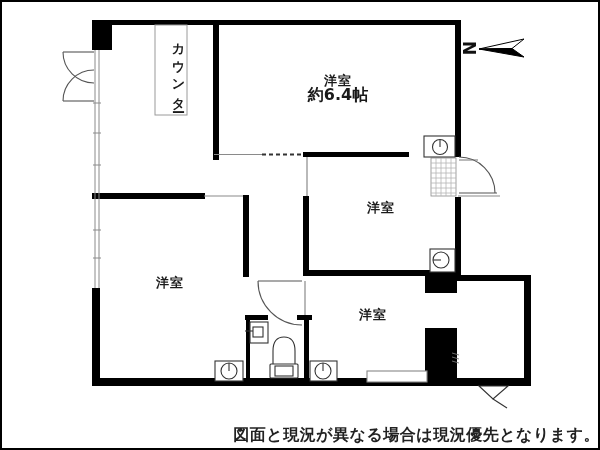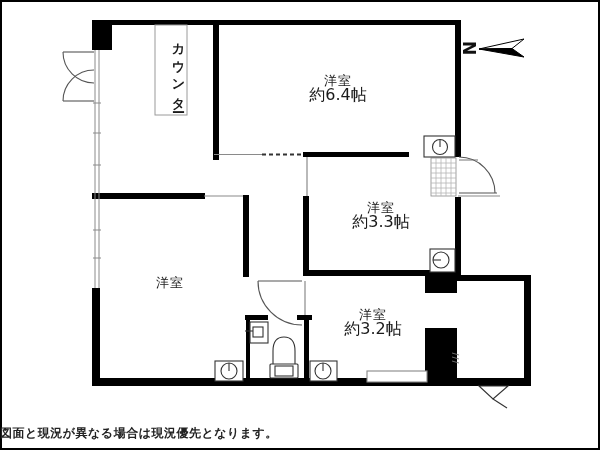--- a/index.html
+++ b/index.html
@@ -1,32 +1,32 @@
 <!DOCTYPE html>
 <html><head>
 <meta charset="utf-8">
 <style>
   html,body{margin:0;padding:0;background:#fff;}
   .stage{
     position:relative;width:600px;height:450px;background:#ffffff;
     font-family:"DejaVu Sans","Liberation Sans",sans-serif;overflow:hidden;
   }
   .label{
-    position:absolute;color:#1a1a1a;font-weight:normal;text-align:center;
+    position:absolute;color:#1a1a1a;font-weight:bold;text-align:center;
     line-height:14px;font-size:13px;letter-spacing:1px;white-space:nowrap;
   }
   .label .size{font-size:16px;letter-spacing:0;}
   .vlabel{
     position:absolute;color:#1a1a1a;font-weight:bold;font-size:13px;
     writing-mode:vertical-rl;text-orientation:upright;letter-spacing:3px;
     text-align:center;
   }
   .footer-note{
-    position:absolute;left:0;top:425px;width:600px;text-align:left;
-    font-size:12px;font-weight:bold;color:#222;letter-spacing:0.5px;
+    position:absolute;left:0;top:425px;width:600px;text-align:right;
+    font-size:16px;font-weight:bold;color:#222;letter-spacing:0.5px;
   }
   svg{position:absolute;left:0;top:0;}
 </style>
 </head>
 <body>
 
 <div class="stage">
 
   <svg width="600" height="450" viewBox="0 0 600 450">
 
@@ -165,27 +165,25 @@
 
   <div class="vlabel" style="left:155px;top:28px;width:32px;height:86px;">カウンター</div>
 
   <div class="label" style="left:288px;top:74px;width:100px;">
     <div>洋室</div>
     <div class="size">約6.4帖</div>
   </div>
 
   <div class="label" style="left:331px;top:201px;width:100px;">
     <div>洋室</div>
-    <div class="size">約3.3帖</div>
   </div>
 
   <div class="label" style="left:120px;top:276px;width:100px;">
     <div>洋室</div>
   </div>
 
   <div class="label" style="left:323px;top:308px;width:100px;">
     <div>洋室</div>
-    <div class="size">約3.2帖</div>
   </div>
 
 
   <div class="footer-note">図面と現況が異なる場合は現況優先となります。</div>
 </div>
 
 </body></html>

